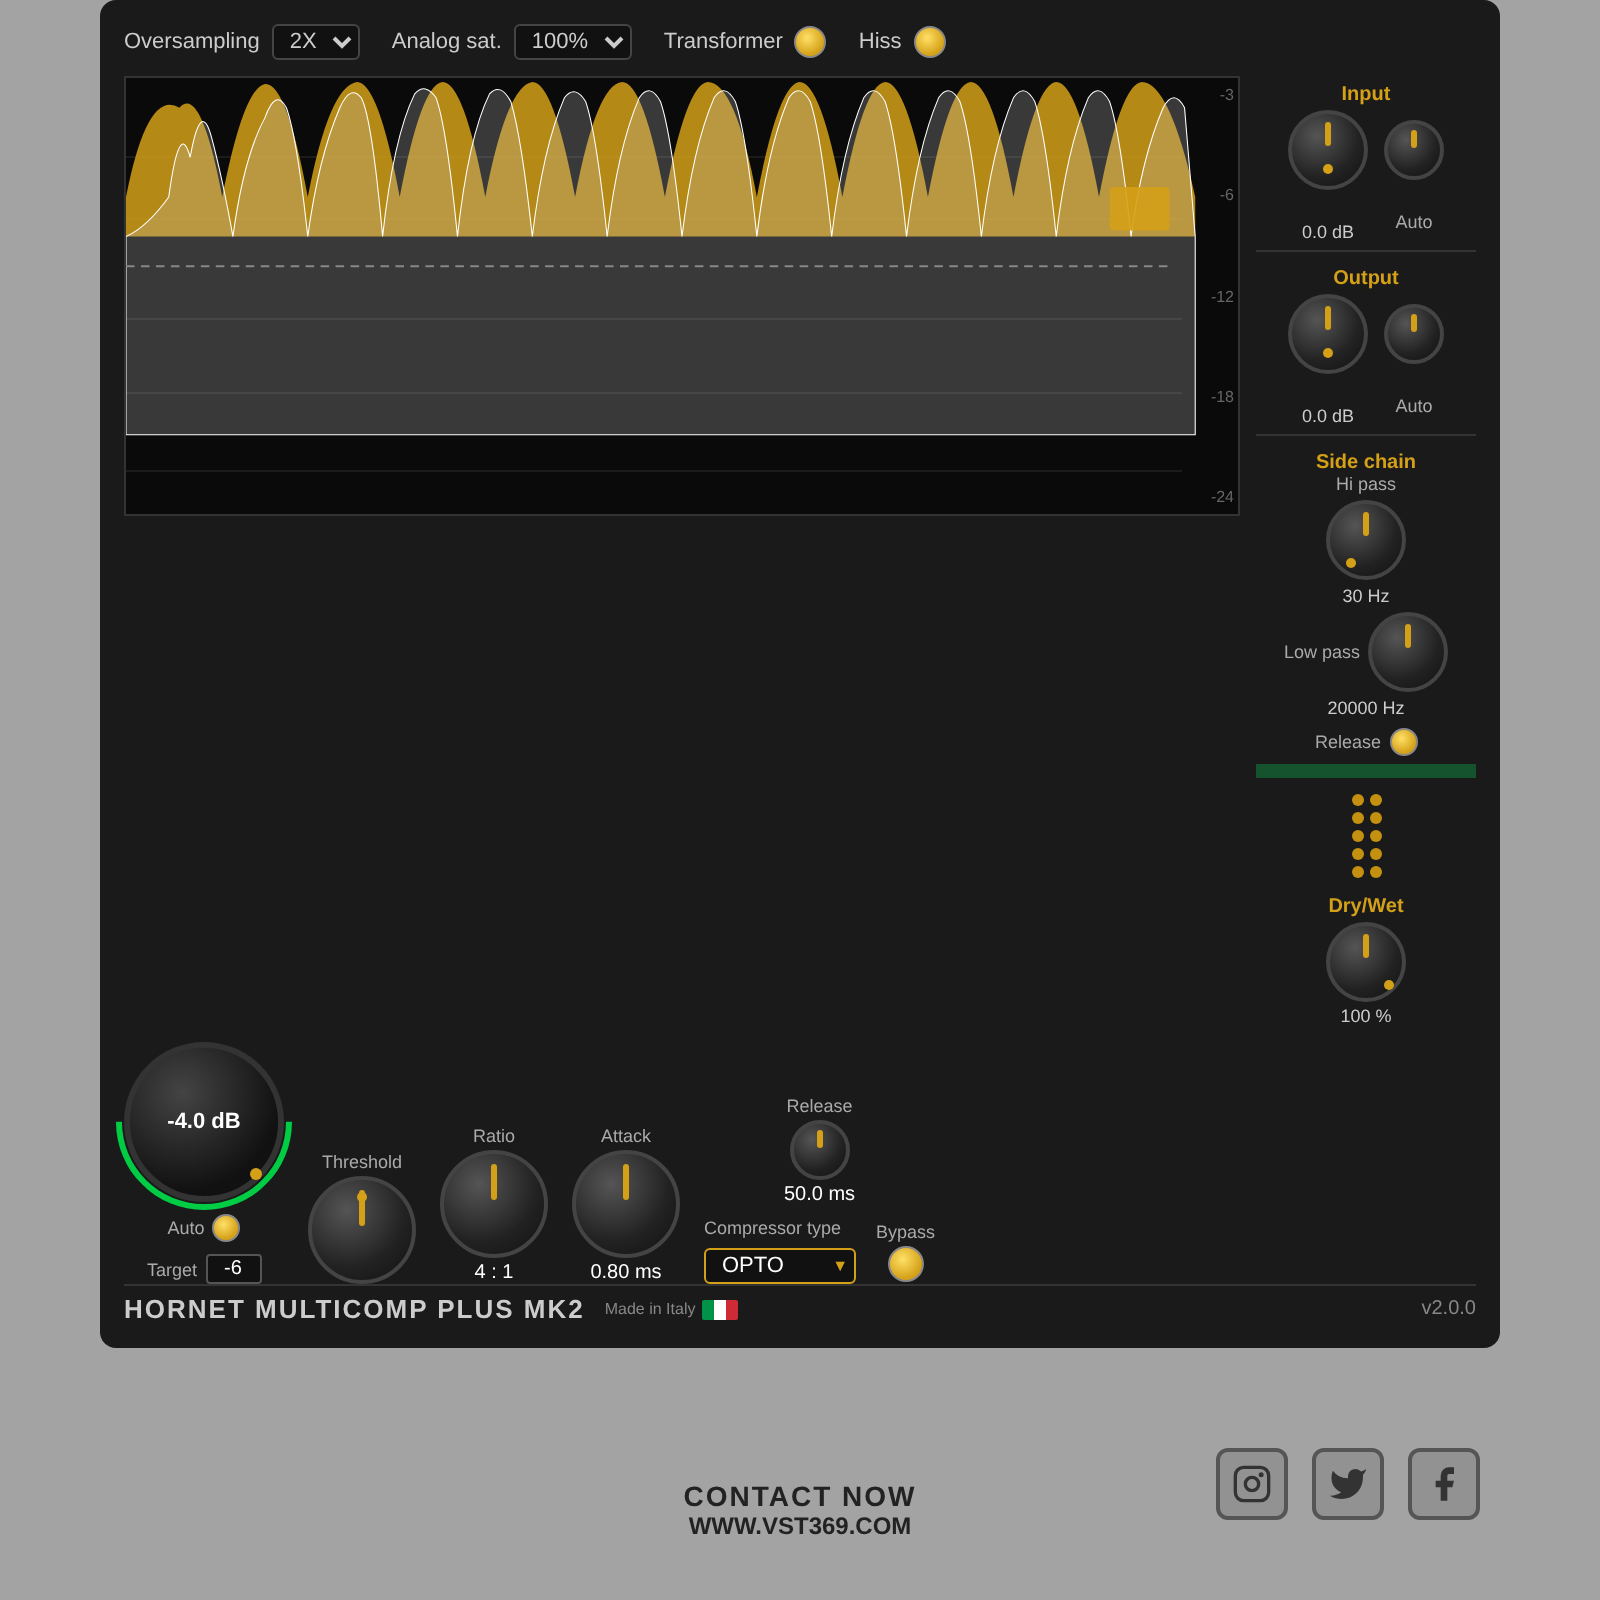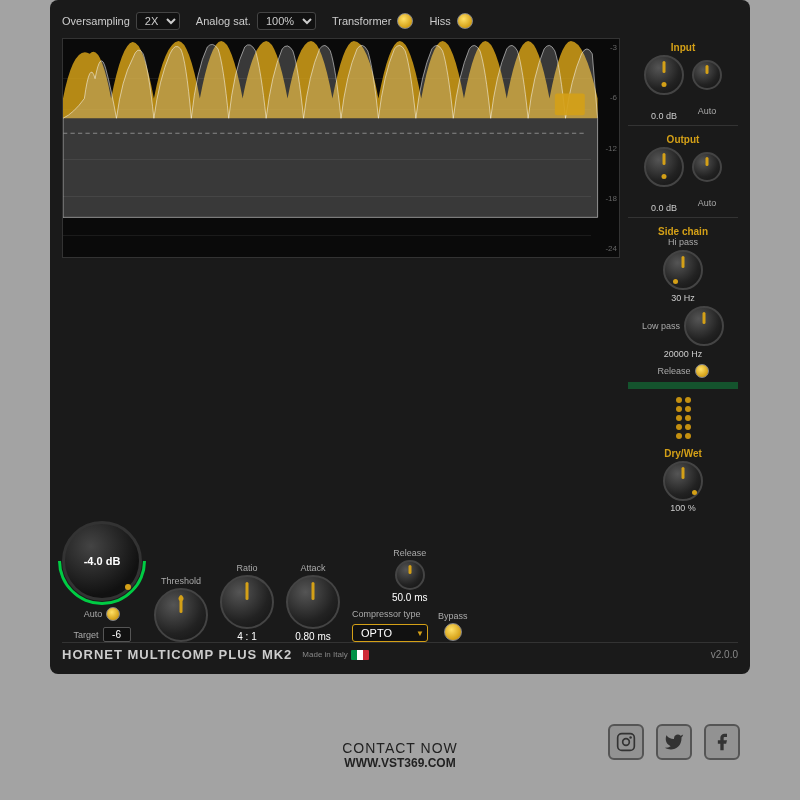--- a/index.html
+++ b/index.html
@@ -390,21 +390,21 @@
       color: #888;
     }
 
     
     .footer {
       margin-top: 16px;
       text-align: center;
     }
     .footer-contact {
       font-size: 14px;
-      font-weight: normal;
+      font-weight: bold;
       color: #222;
       letter-spacing: 1px;
     }
     .footer-url {
       font-size: 12px;
       font-weight: bold;
       color: #222;
     }
 
     .footer-icons {

